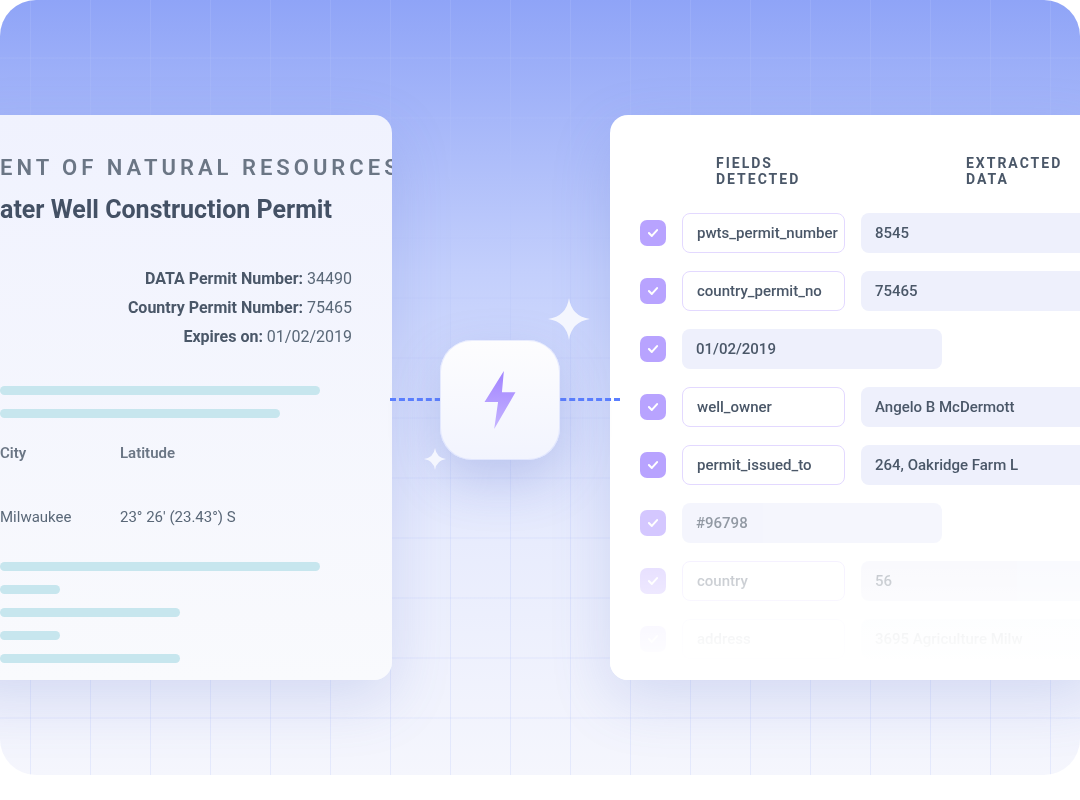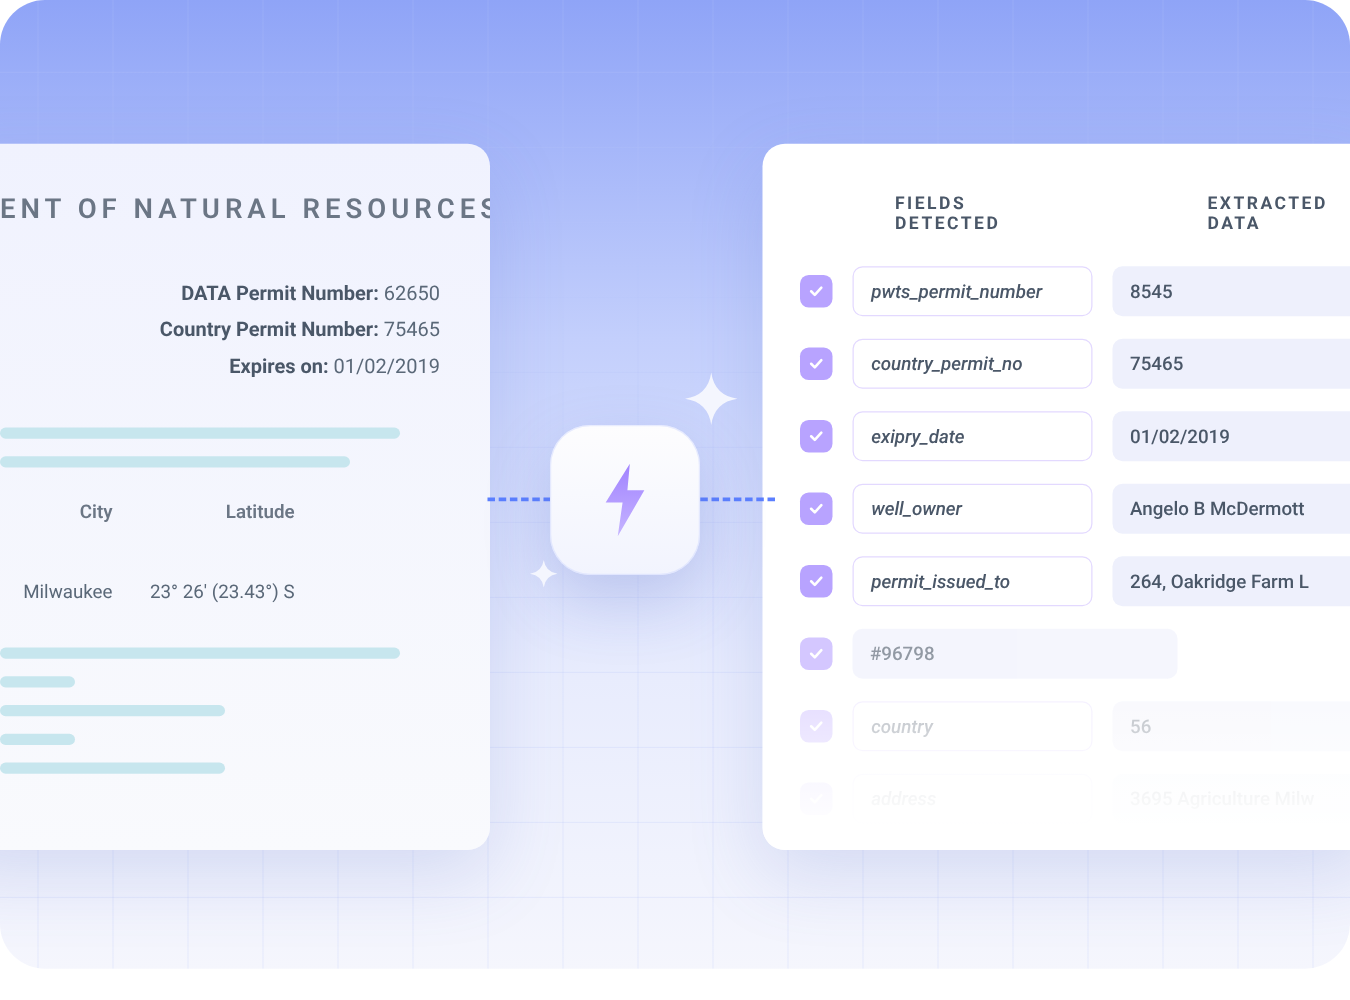--- a/index.html
+++ b/index.html
@@ -85,21 +85,20 @@
     .table {
       margin-top: 26px;
       display: flex;
       gap: 30px;
       font-size: 15px;
     }
     .table-col {
       display: flex;
       flex-direction: column;
       min-width: 90px;
-      text-align: right;
     }
     .table-col .th {
       font-weight: 600;
       color: #6b7685;
       margin-bottom: 12px;
     }
     .table-col .td {
       color: #5a6878;
       white-space: nowrap;
       margin-top: 34px;
@@ -194,32 +193,31 @@
       height: 26px;
       background: #b8a3ff;
       border-radius: 7px;
       display: flex;
       align-items: center;
       justify-content: center;
       flex-shrink: 0;
     }
     .checkbox svg { width: 14px; height: 14px; }
     .field-chip {
-      width: 192px;
+      width: 163px;
       height: 40px;
       border: 1.5px solid #e3d9ff;
       border-radius: 8px;
       display: flex;
       align-items: center;
       padding: 0 14px;
       font-size: 15px;
       color: #4a5768;
       font-weight: 500;
       flex-shrink: 0;
-      font-style: italic;
     }
     .data-chip {
       width: 260px;
       height: 40px;
       background: #eef0fc;
       border-radius: 8px;
       display: flex;
       align-items: center;
       padding: 0 14px;
       font-size: 15px;
@@ -246,22 +244,23 @@
     }
   </style>
 </head>
 <body>
 
 <div class="canvas">
   <div class="grid"></div>
 
   <div class="doc-card">
     <div class="doc-header">ENT OF NATURAL RESOURCES</div>
+    <div class="doc-title">ater Well Construction Permit</div>
     <div class="doc-meta">
-      <div class="doc-meta-row"><b>DATA Permit Number:</b> <span>62650</span></div>
+      <div class="doc-meta-row"><b>DATA Permit Number:</b> <span>34490</span></div>
       <div class="doc-meta-row"><b>Country Permit Number:</b> <span>75465</span></div>
       <div class="doc-meta-row"><b>Expires on:</b> <span>01/02/2019</span></div>
     </div>
     <div class="skeleton-group">
       <div class="skeleton w1"></div>
       <div class="skeleton w2"></div>
     </div>
     <div class="table">
       <div class="table-col">
         <div class="th">City</div>
@@ -323,21 +322,20 @@
           </div>
           <div class="field-chip">country_permit_no</div>
           <div class="data-chip">75465</div>
         </div>
         <div class="field-row ">
           <div class="checkbox">
             <svg viewBox="0 0 24 24">
               <path d="M5 12 L10 17 L19 7" stroke="#fff" stroke-width="3.5" fill="none" stroke-linecap="round" stroke-linejoin="round"></path>
             </svg>
           </div>
-          <div class="field-chip">exipry_date</div>
           <div class="data-chip">01/02/2019</div>
         </div>
         <div class="field-row ">
           <div class="checkbox">
             <svg viewBox="0 0 24 24">
               <path d="M5 12 L10 17 L19 7" stroke="#fff" stroke-width="3.5" fill="none" stroke-linecap="round" stroke-linejoin="round"></path>
             </svg>
           </div>
           <div class="field-chip">well_owner</div>
           <div class="data-chip">Angelo B McDermott</div>

